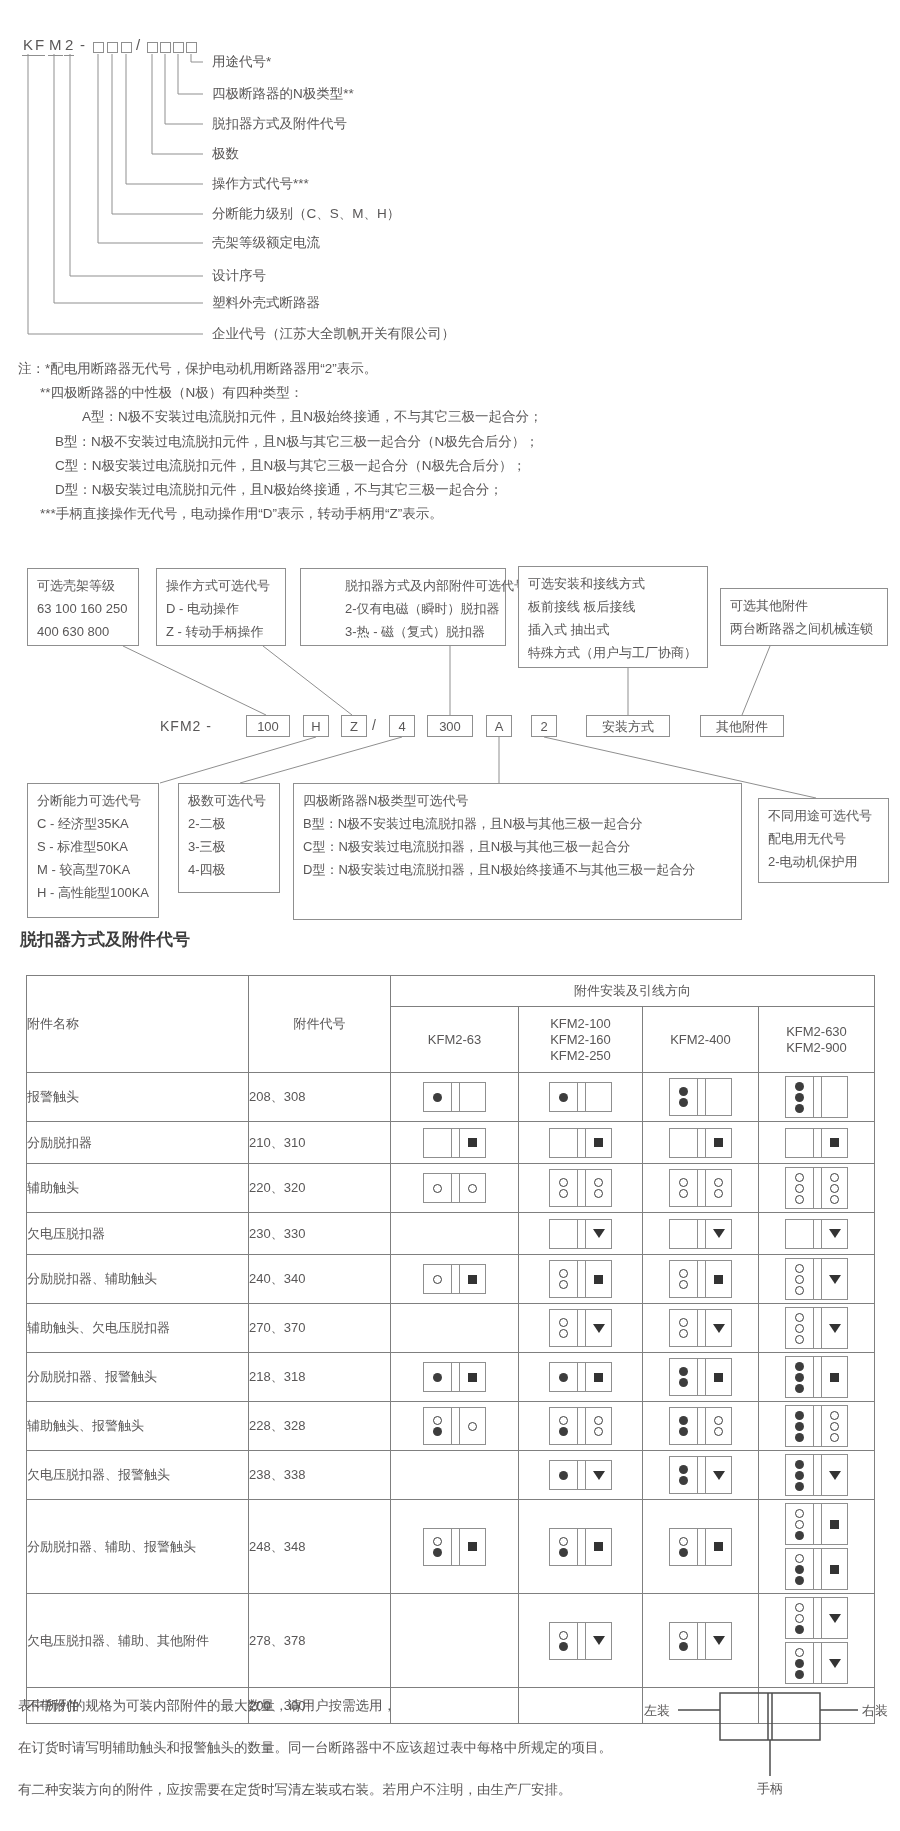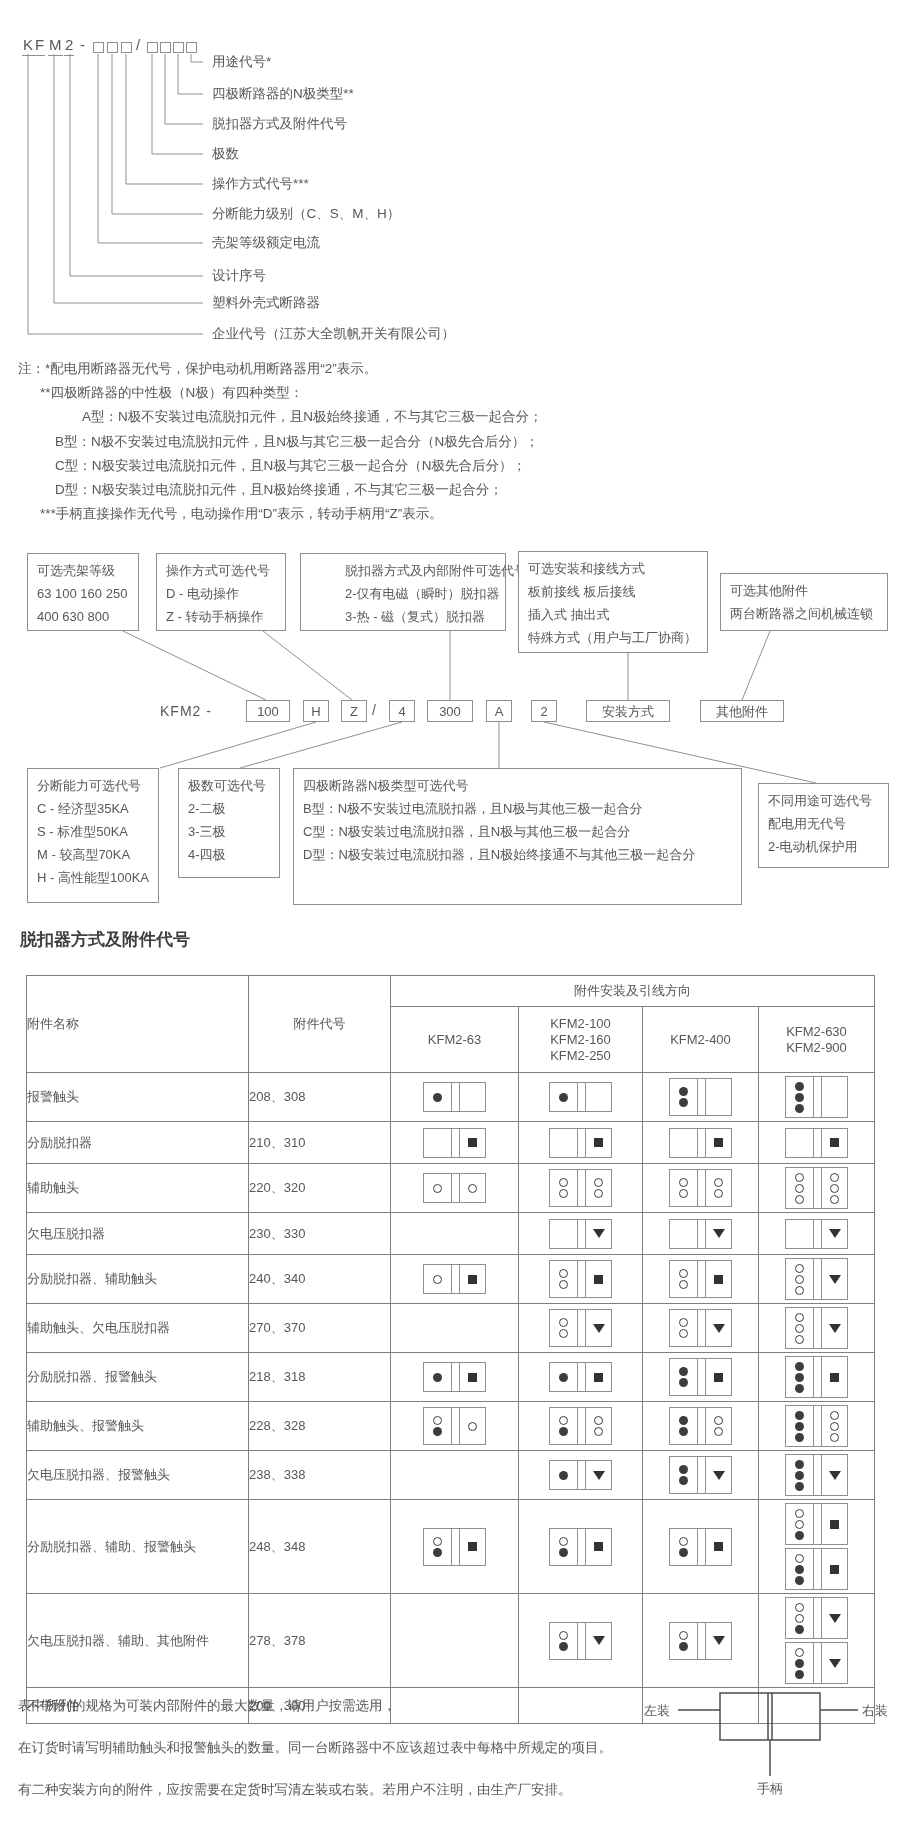--- a/index.html
+++ b/index.html
@@ -8,21 +8,21 @@
   svg{position:absolute;left:0;top:0;}
   
   #designation{position:absolute;left:0;top:0;width:900px;height:360px;}
   .dchar{position:absolute;top:36px;font-size:15px;color:#595757;border-bottom:1px solid #8f8f8f;padding:0 1px 2px;}
   .dchar.nou{border-bottom:none;}
   .dchar-box{position:absolute;top:42px;width:9px;height:9px;border:1px solid #8f8f8f;}
   .dlabel{position:absolute;font-size:13.5px;white-space:nowrap;color:#595757;}
   
   .note{position:absolute;font-size:13.5px;white-space:nowrap;color:#595757;}
   
-  #flow{position:absolute;left:0;top:545px;width:900px;height:370px;}
+  #flow{position:absolute;left:0;top:560px;width:900px;height:370px;}
   .obox{position:absolute;border:1px solid #8f8f8f;box-sizing:border-box;padding:5px 9px;background:#fff;}
   .obox-line{font-size:13px;line-height:23px;white-space:nowrap;color:#595757;}
   #code-prefix{position:absolute;font-size:14px;letter-spacing:1px;white-space:nowrap;}
   .ctoken{position:absolute;height:22px;line-height:21px;border:1px solid #8f8f8f;text-align:center;
           font-size:13px;box-sizing:border-box;background:#fff;}
   .ctoken-plain{position:absolute;font-size:14px;}
   
   #section-title{position:absolute;left:20px;top:928px;margin:0;font-size:17px;font-weight:bold;color:#3d3d3d;}
   
   #table-wrap{position:absolute;left:26px;top:975px;width:848px;}

